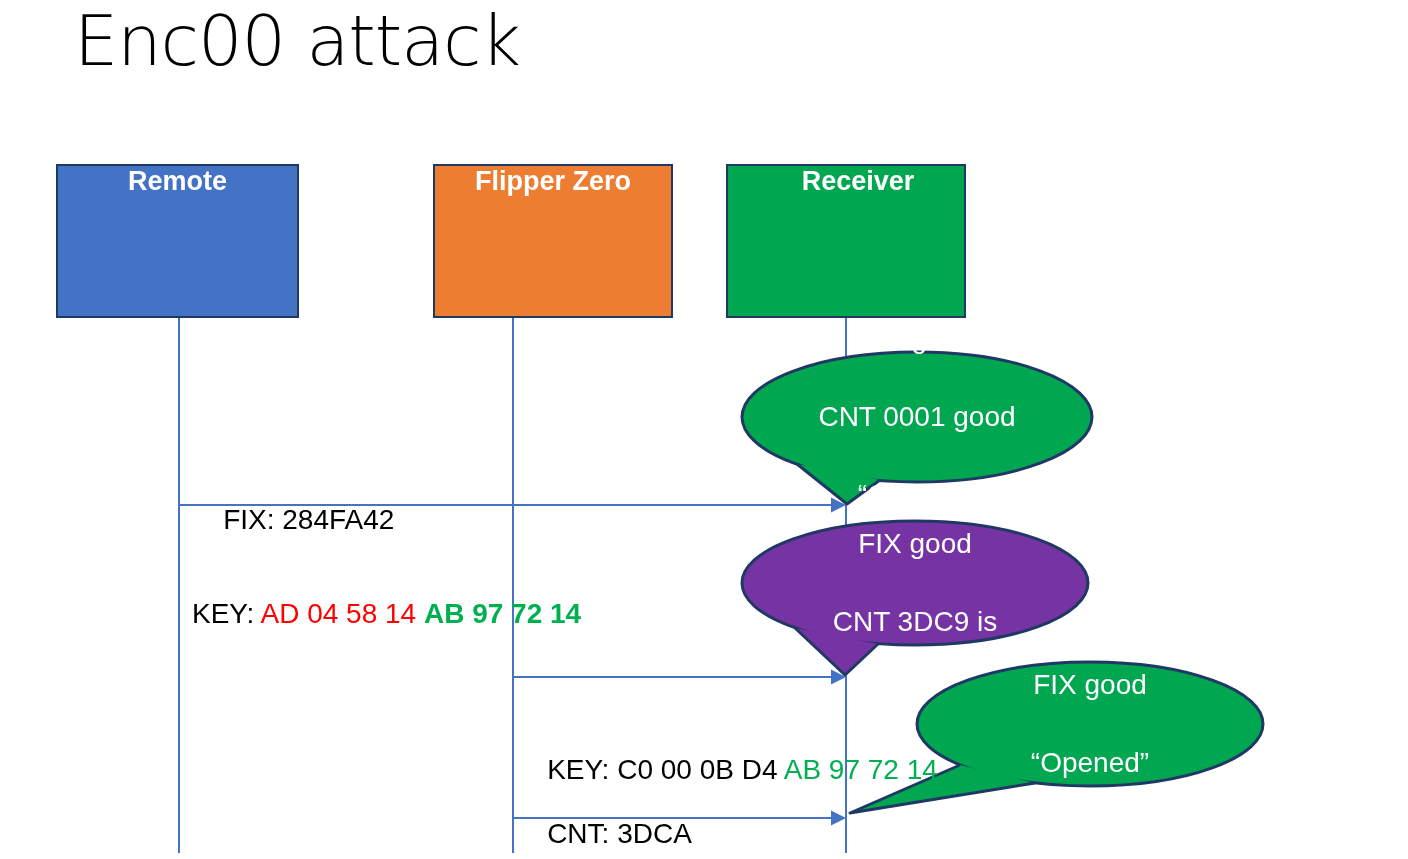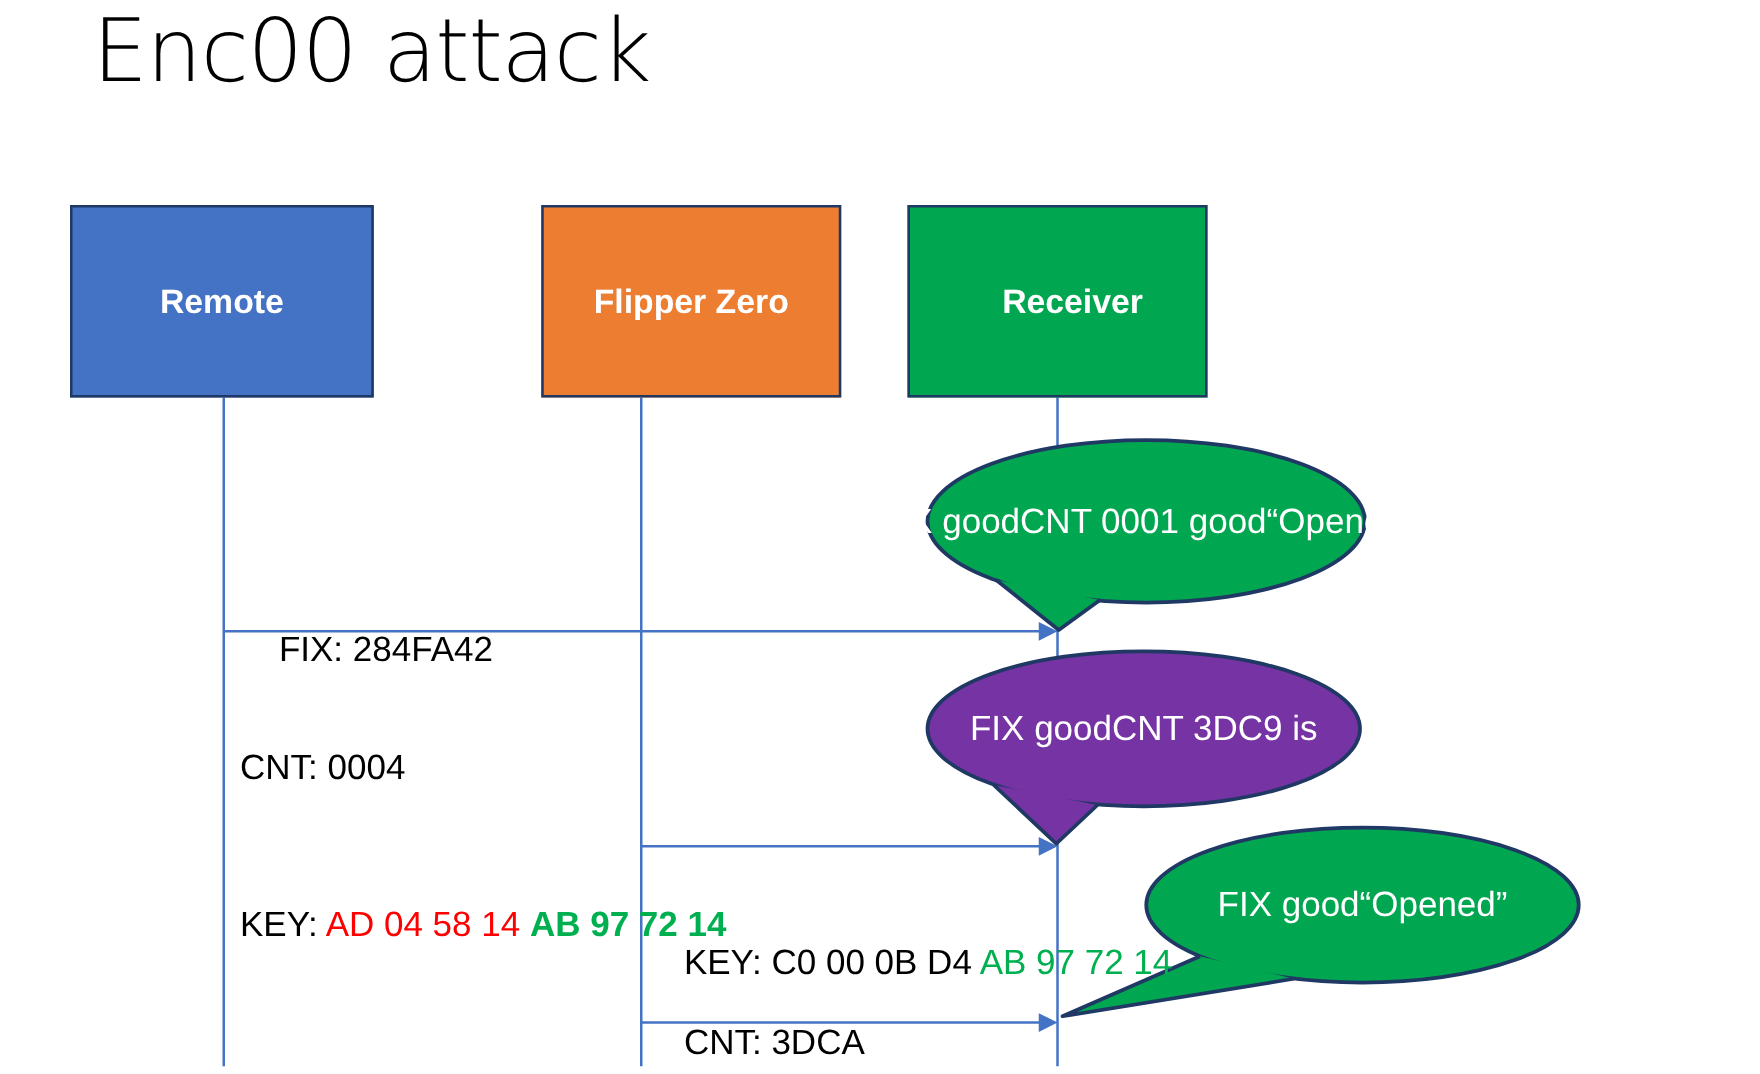--- a/index.html
+++ b/index.html
@@ -18,21 +18,21 @@
     color:#000;white-space:nowrap;
     font-family:"DejaVu Sans","Liberation Sans",sans-serif;
     font-stretch:condensed;
     z-index:3;
   }
   
   .actor{
     top:164px;height:154px;
     border:2.5px solid var(--outline);
     box-sizing:border-box;
-    display:flex;align-items:center;justify-content:center;
+    display:flex;align-items:flex-start;justify-content:center;
     color:#fff;font-size:27px;font-weight:600;
     z-index:3;
   }
   #actor-remote{left:56px;width:243px;background:var(--accent_blue);}
   #actor-flipper{left:392px;width:240px;background:var(--accent_orange);margin-left:41px;}
   #actor-receiver{left:726px;width:240px;background:var(--accent_green);padding-left:24px;}
   
   #overlay{left:0;top:0;z-index:1;}
   .lifeline,.msg-line{stroke:var(--line_blue);stroke-width:2;fill:none;}
   .arrowhead{fill:var(--line_blue);stroke:none;}
@@ -43,23 +43,23 @@
   .msg-text{
     font-size:28px;color:#000;white-space:pre;z-index:2;line-height:36px;
   }
   .msg-below{line-height:42px;}
   .t-red{color:var(--red_text);}
   .t-green{color:var(--green_text);}
   .t-green-bold{color:var(--green_text);font-weight:700;}
   
   .callout-text{
     width:350px;height:120px;
-    display:flex;flex-direction:row;align-items:center;justify-content:center;
+    display:flex;flex-direction:column;align-items:center;justify-content:center;
     color:#fff;font-size:28px;line-height:40px;text-align:center;
-    z-index:2;white-space:nowrap;
+    z-index:2;white-space:nowrap;gap:38px;
   }
 </style>
 </head>
 <body>
 
 <div id="slide">
 
   <div id="title" class="abs">Enc00 attack</div>
 
   <div id="actor-remote" class="actor abs">
@@ -103,21 +103,20 @@
       <ellipse class="callout-ellipse" cx="1090" cy="724" rx="173" ry="62" fill="#00A750"></ellipse>
       <path class="callout-tail-fill" d="M 960 765 L 850 813 L 1035 783 Z" fill="#00A750"></path>
       <path class="callout-tail-stroke" d="M 960 765 L 850 813 L 1035 783"></path>
     </g>
   </svg>
 
   <div class="msg-text abs" style="left:192px;top:466px;">
     <span>FIX: 284FA42</span>
   </div>
   <div class="msg-text msg-below abs" style="left:192px;top:509px;">
-    <div>CNT: 0004</div>
     <div><span>KEY: </span><span class="t-red">AD 04 58 14 </span><span class="t-green-bold">AB 97 72 14</span></div>
   </div>
 
   <div class="msg-text abs" style="left:516px;top:716px;">
     <span>KEY: C0 00 0B D4 </span><span class="t-green">AB 97 72 14</span>
   </div>
 
   <div class="msg-text abs" style="left:516px;top:780px;">
     <span>CNT: 3DCA</span>
   </div>

